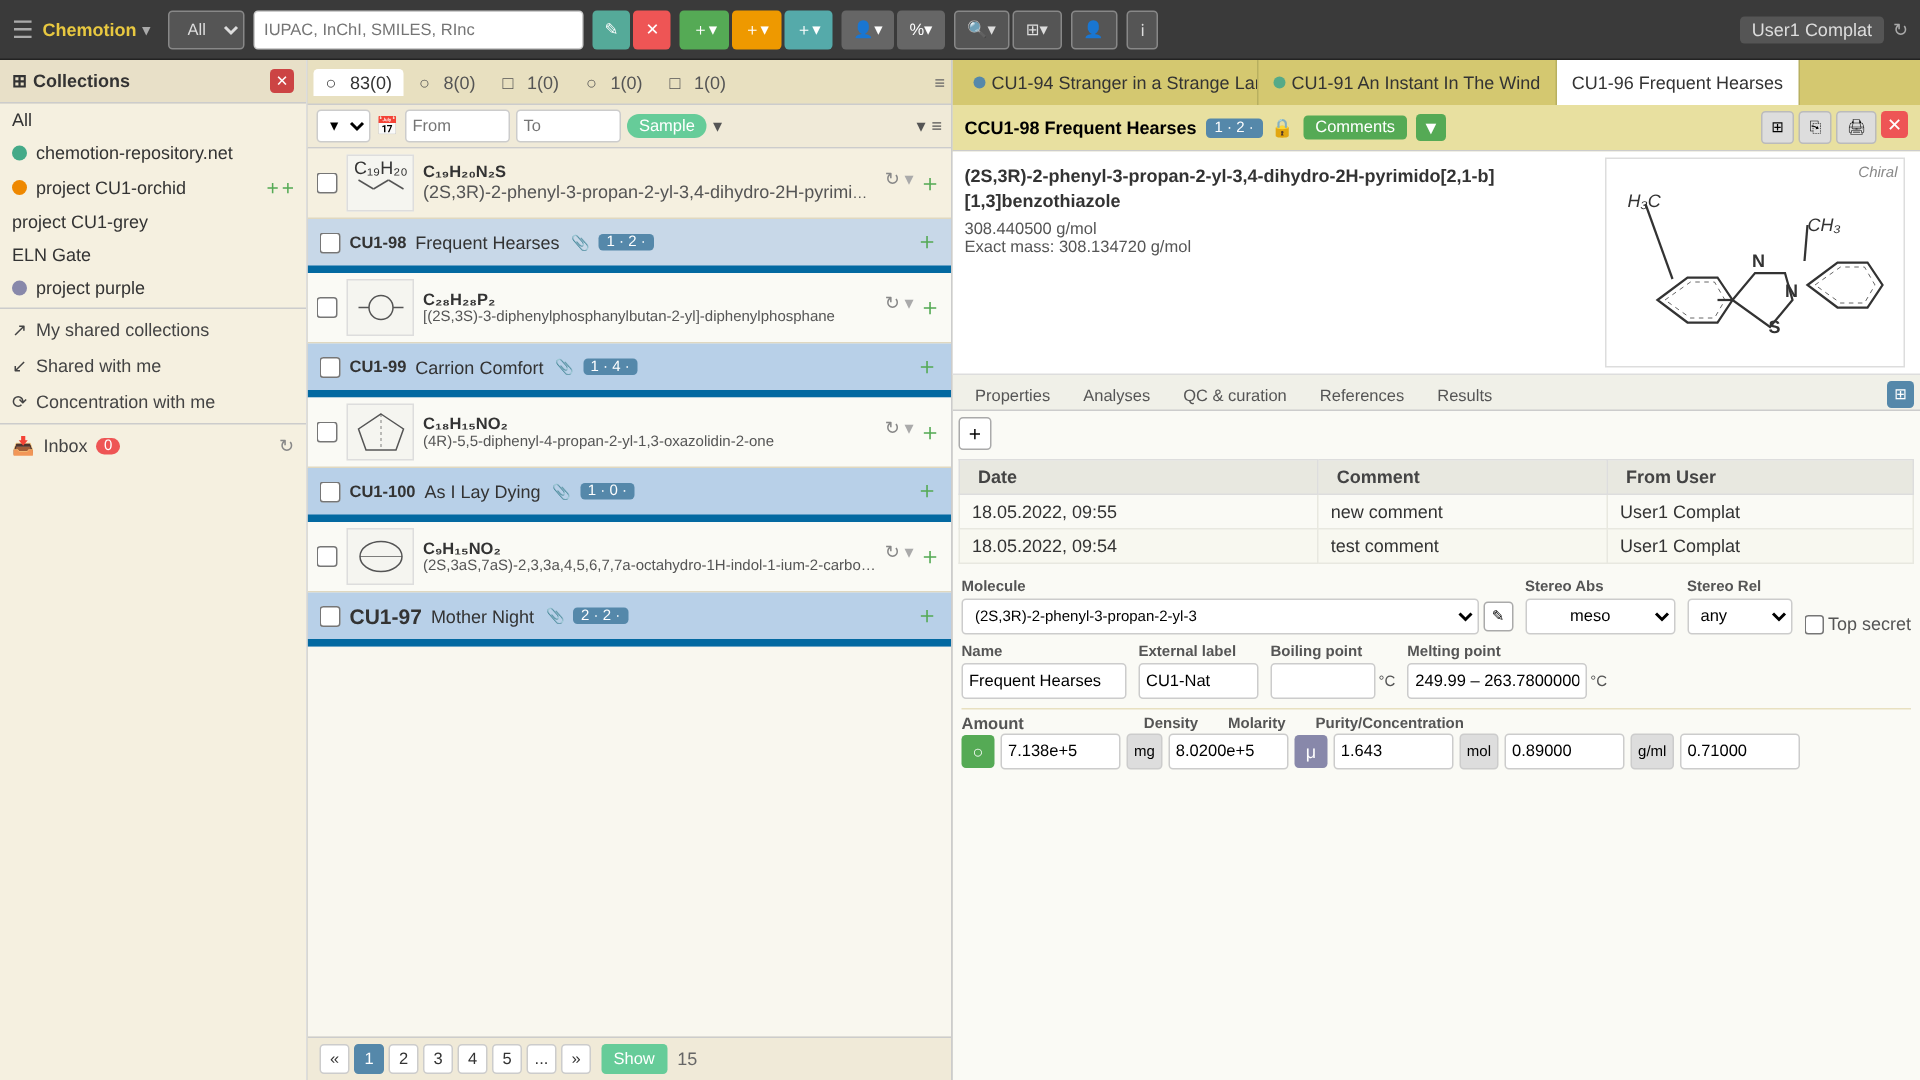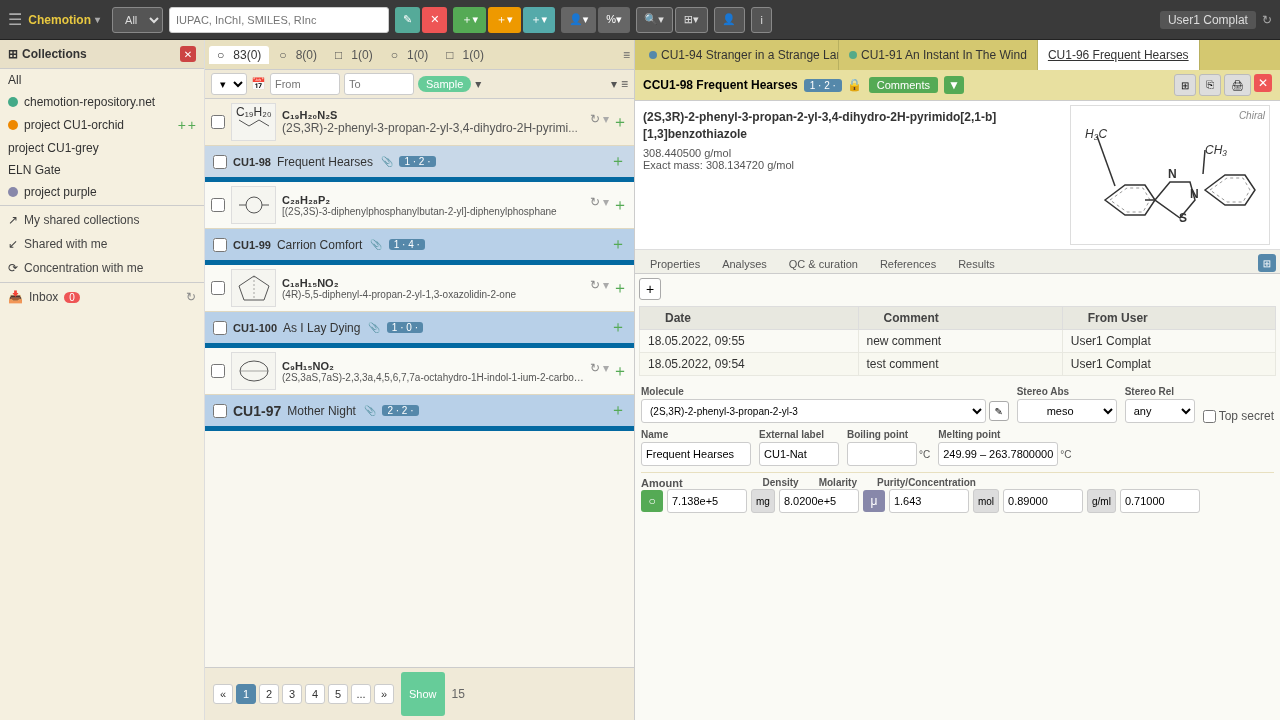--- a/index.html
+++ b/index.html
@@ -69,30 +69,30 @@
     .sample-name { font-size: 10px; color: #555; white-space: nowrap; overflow: hidden; text-overflow: ellipsis; }
     .sample-actions { display: flex; gap: 3px; flex-shrink: 0; }
     .sample-add-btn { color: #5a5; cursor: pointer; font-size: 16px; }
     .sample-refresh-btn { color: #888; cursor: pointer; font-size: 12px; }
     .group-action-btn { color: #5a5; cursor: pointer; font-size: 16px; margin-left: auto; }
 
     
     .pagination { background: #f0ead8; border-top: 1px solid #ccc; padding: 4px 8px; display: flex; align-items: center; gap: 3px; }
     .page-btn { background: #fff; border: 1px solid #ccc; width: 20px; height: 20px; display: flex; align-items: center; justify-content: center; cursor: pointer; border-radius: 3px; font-size: 11px; color: #333; }
     .page-btn.active { background: #5588aa; color: #fff; border-color: #5588aa; }
-    .show-btn { background: #6c9; color: #fff; border: none; padding: 16px 8px; border-radius: 3px; cursor: pointer; font-size: 11px; margin-left: 4px; }
+    .show-btn { background: #6c9; color: #fff; border: none; padding: 4px 8px; border-radius: 3px; cursor: pointer; font-size: 11px; margin-left: 4px; }
     .page-count { color: #666; margin-left: 4px; }
 
     
     .detail-panel { flex: 1; background: #fafaf5; overflow: hidden; display: flex; flex-direction: column; }
     
     
     .detail-tabs { background: #d4c870; display: flex; align-items: center; gap: 0; height: 30px; padding: 0 4px; overflow: hidden; }
     .detail-tab { padding: 0 10px; height: 100%; display: flex; align-items: center; font-size: 11px; cursor: pointer; color: #333; border-right: 1px solid #b8b060; white-space: nowrap; overflow: hidden; text-overflow: ellipsis; max-width: 200px; }
-    .detail-tab.active { background: #fff; color: #333; text-decoration: underline; }
+    .detail-tab.active { background: #fff; color: #333; }
     .detail-tab .tab-icon { width: 8px; height: 8px; border-radius: 50%; margin-right: 4px; flex-shrink: 0; }
     .detail-tab .tab-icon-blue { background: #5588aa; }
 
     
     .detail-header { background: #e8e0a0; padding: 4px 8px; display: flex; align-items: center; gap: 6px; border-bottom: 1px solid #ccc; }
     .detail-badge { background: #5588aa; color: #fff; padding: 1px 6px; border-radius: 3px; font-size: 10px; }
     .detail-controls { display: flex; gap: 3px; margin-left: auto; }
     .detail-ctrl-btn { background: #ddd; border: 1px solid #bbb; height: 22px; padding: 0 6px; border-radius: 3px; cursor: pointer; font-size: 10px; }
     .comments-btn { background: #5a5; color: #fff; border: none; padding: 2px 8px; border-radius: 3px; cursor: pointer; font-size: 11px; }
     .detail-close-btn { background: #e55; color: #fff; border: none; width: 18px; height: 18px; border-radius: 3px; cursor: pointer; font-size: 12px; display: flex; align-items: center; justify-content: center; }
@@ -104,21 +104,21 @@
     .chiral-badge { position: absolute; top: 4px; right: 4px; font-size: 10px; color: #888; font-style: italic; }
 
     
     .prop-tabs { display: flex; gap: 0; border-bottom: 1px solid #ccc; background: #f0f0e8; padding: 0 4px; padding-top: 4px; }
     .prop-tab { padding: 3px 10px; cursor: pointer; font-size: 11px; color: #555; border: 1px solid transparent; border-bottom: none; }
 
     
     .comments-section { padding: 4px; }
     .comments-add-btn { background: #fff; border: 1px solid #aaa; width: 22px; height: 22px; border-radius: 3px; cursor: pointer; font-size: 14px; display: flex; align-items: center; justify-content: center; margin-bottom: 6px; }
     .comments-table { width: 100%; border-collapse: collapse; font-size: 11px; }
-    .comments-table th { background: #e8e8e0; padding: 4px 25px; text-align: left; border: 1px solid #ddd; color: #444; font-weight: bold; }
+    .comments-table th { background: #e8e8e0; padding: 4px 12px; text-align: left; border: 1px solid #ddd; color: #444; font-weight: bold; }
     .comments-table td { padding: 4px 8px; border: 1px solid #e8e8e0; color: #333; }
     .comments-table tr:nth-child(even) { background: #f8f8f0; }
 
     
     .prop-form { padding: 6px; }
     .prop-row { display: flex; gap: 8px; margin-bottom: 6px; align-items: flex-end; }
     .prop-field { display: flex; flex-direction: column; gap: 2px; }
     .prop-label { font-size: 10px; color: #555; font-weight: bold; }
     .prop-input { background: #fff; border: 1px solid #ccc; height: 24px; padding: 0 4px; font-size: 11px; border-radius: 3px; }
     .prop-select { background: #fff; border: 1px solid #ccc; height: 24px; padding: 0 4px; font-size: 11px; border-radius: 3px; cursor: pointer; }

